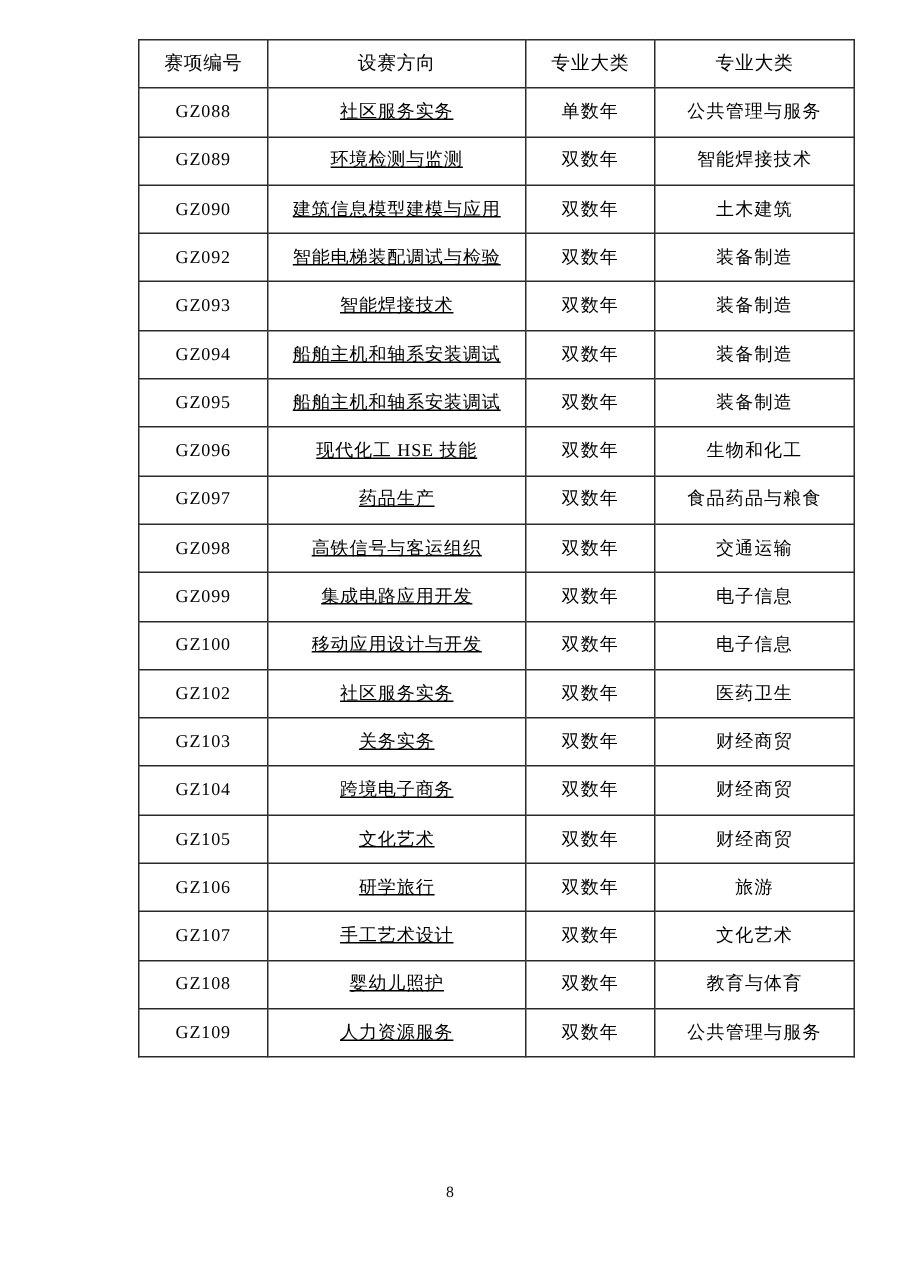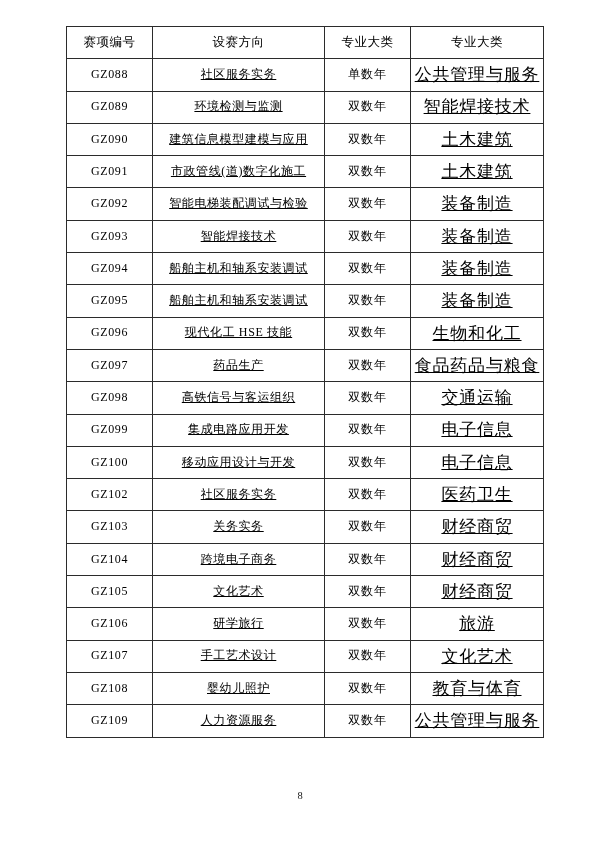--- a/index.html
+++ b/index.html
@@ -12,21 +12,21 @@
     height: 848px;
     font-family: "Liberation Serif", "DejaVu Serif", serif;
     color: #000000;
     position: relative;
     overflow: hidden;
   }
   .page {
     width: 600px;
     height: 848px;
     box-sizing: border-box;
-    padding: 26px 62px 0 66px;
+    padding: 26px 62px 0 92px;
     position: relative;
     background: #fff;
   }
   table.doc-table {
     border-collapse: collapse;
     width: 477px;
     margin: 0 auto;
     table-layout: fixed;
   }
   table.doc-table td, table.doc-table th {
@@ -58,23 +58,22 @@
   tbody td.dir-cell {
     font-size: 12px;
     letter-spacing: 0.6px;
     text-decoration: underline;
   }
   tbody td.freq-cell {
     font-size: 12px;
     letter-spacing: 0.8px;
   }
   tbody td.cat-cell {
-    font-size: 17px;
+    font-size: 12px;
     letter-spacing: 0.8px;
-    text-decoration: underline;
   }
   .page-number {
     position: absolute;
     left: 0;
     right: 0;
     top: 790px;
     text-align: center;
     font-size: 10.5px;
     font-family: "Liberation Serif", "DejaVu Serif", serif;
     color: #111;
@@ -112,26 +111,20 @@
         <td class="freq-cell">双数年</td>
         <td class="cat-cell">智能焊接技术</td>
       </tr>
       <tr>
         <td class="code-cell">GZ090</td>
         <td class="dir-cell">建筑信息模型建模与应用</td>
         <td class="freq-cell">双数年</td>
         <td class="cat-cell">土木建筑</td>
       </tr>
       <tr>
-        <td class="code-cell">GZ091</td>
-        <td class="dir-cell">市政管线(道)数字化施工</td>
-        <td class="freq-cell">双数年</td>
-        <td class="cat-cell">土木建筑</td>
-      </tr>
-      <tr>
         <td class="code-cell">GZ092</td>
         <td class="dir-cell">智能电梯装配调试与检验</td>
         <td class="freq-cell">双数年</td>
         <td class="cat-cell">装备制造</td>
       </tr>
       <tr>
         <td class="code-cell">GZ093</td>
         <td class="dir-cell">智能焊接技术</td>
         <td class="freq-cell">双数年</td>
         <td class="cat-cell">装备制造</td>

